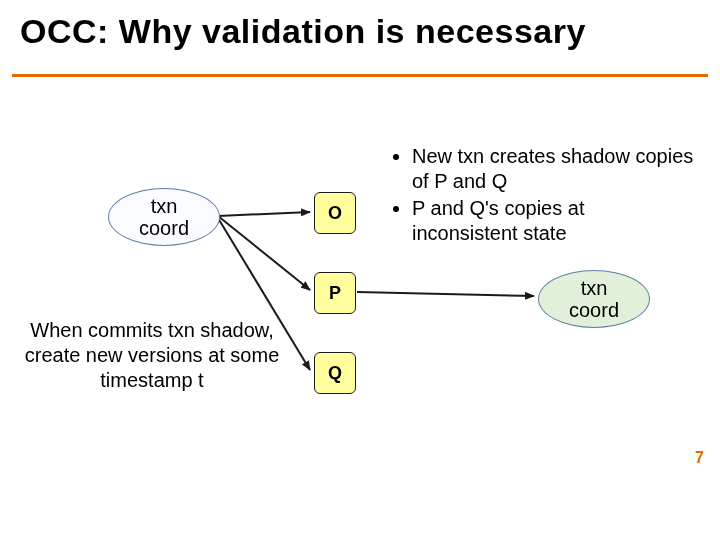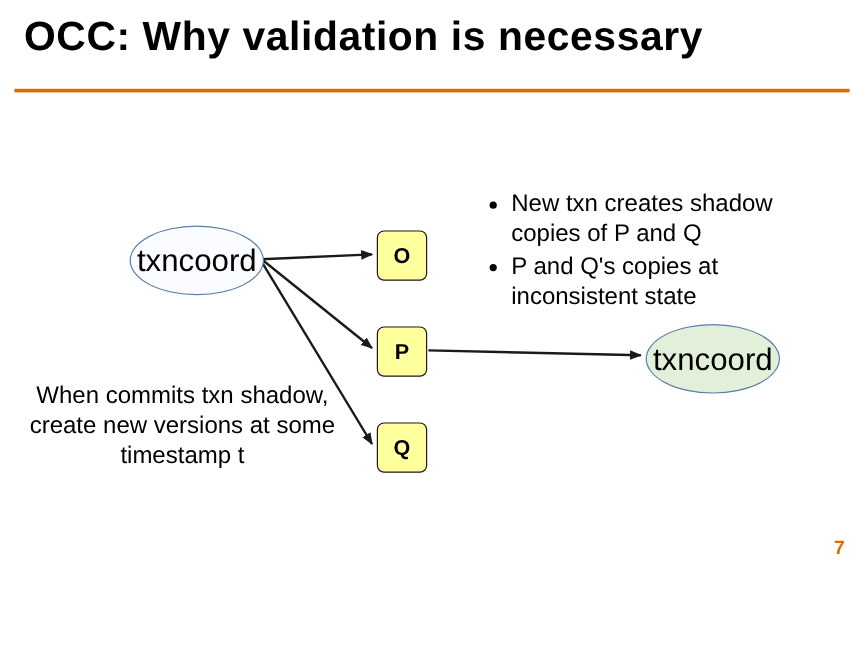--- a/index.html
+++ b/index.html
@@ -31,25 +31,25 @@
     right: 12px;
     top: 74px;
     height: 0;
     border-top: 3px solid #e06a00;
   }
   .coord {
     position: absolute;
     border: 1px solid #5c7ea8;
     border-radius: 50%;
     text-align: center;
-    font-size: 26px;
+    font-size: 20px;
     line-height: 1.1;
     color: #000;
     display: flex;
-    flex-direction: row;
+    flex-direction: column;
     justify-content: center;
     align-items: center;
   }
   .coord.left {
     left: 108px;
     top: 188px;
     width: 110px;
     height: 56px;
     background: #fafcff;
   }
@@ -77,21 +77,21 @@
   .nodeQ { left: 314px; top: 352px; }
   .bullets {
     position: absolute;
     left: 388px;
     top: 140px;
     width: 310px;
     font-size: 20px;
     line-height: 1.25;
   }
   .bullets ul {
-    margin: 18px;
+    margin: 4px;
     padding-left: 20px;
   }
   .bullets li {
     margin-bottom: 2px;
   }
   .caption {
     position: absolute;
     left: 4px;
     top: 318px;
     width: 296px;

